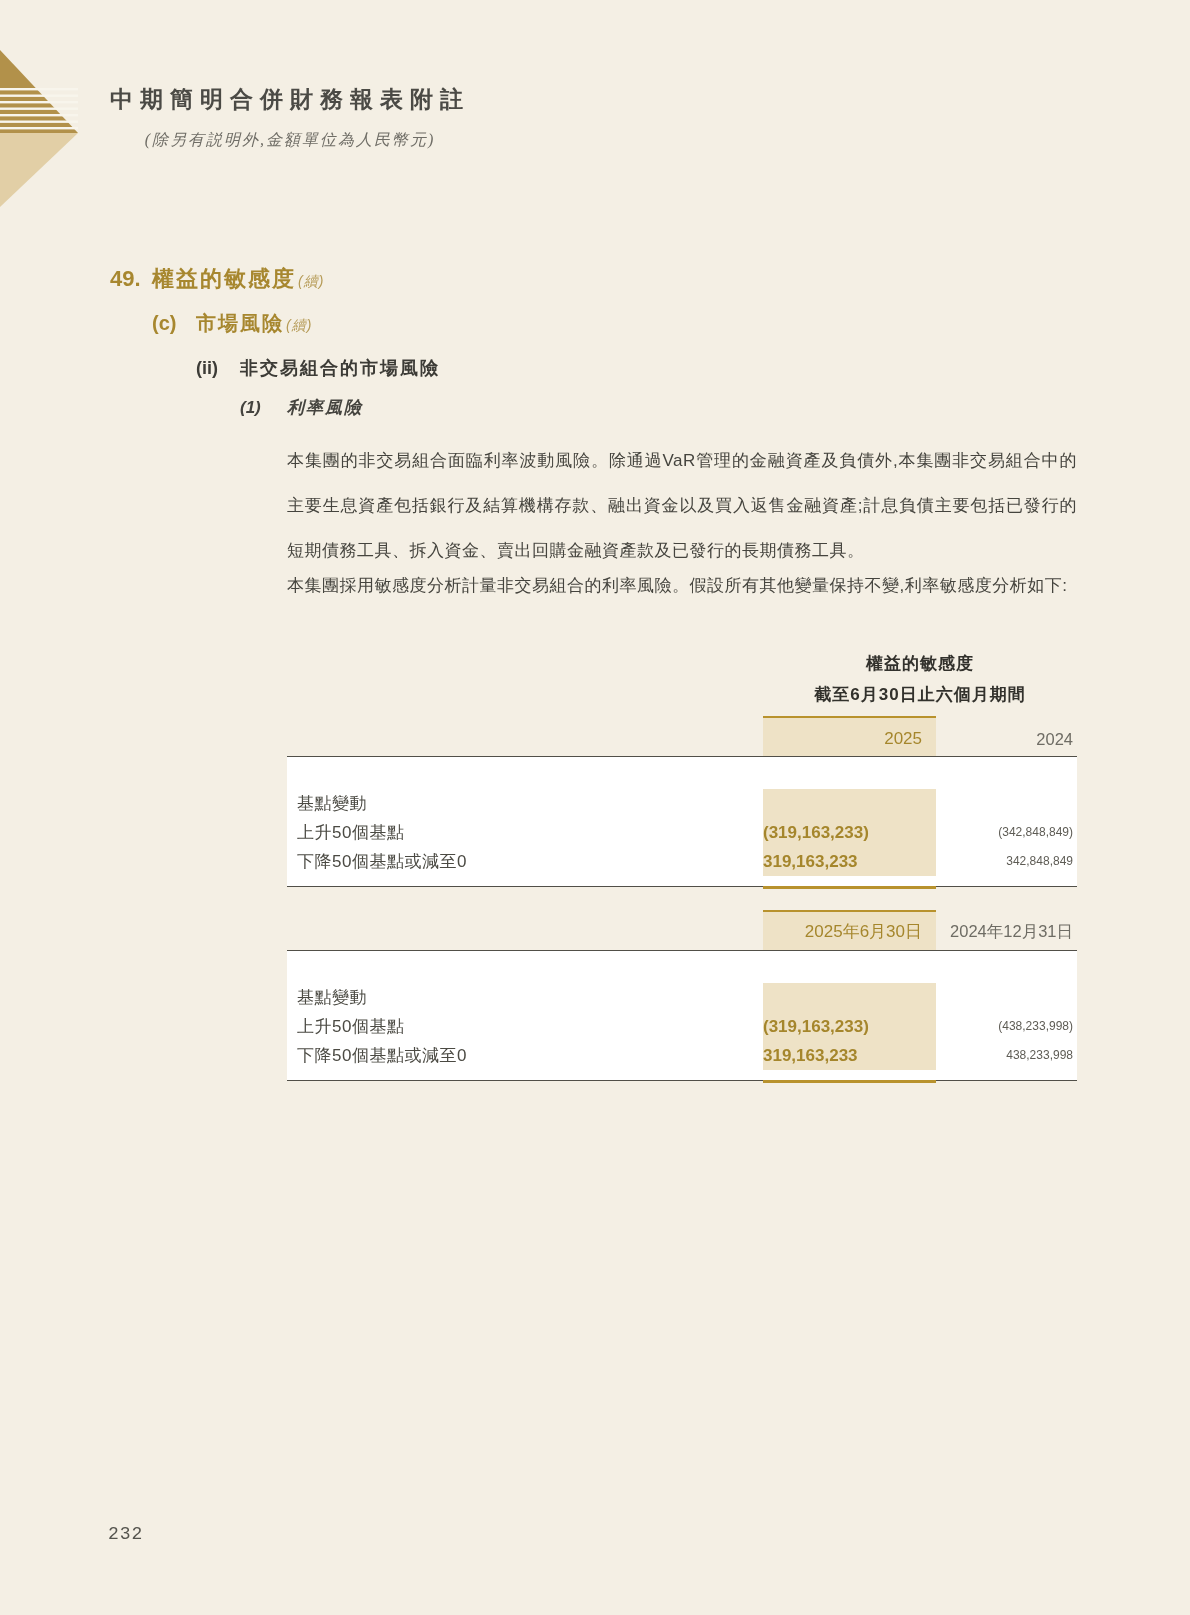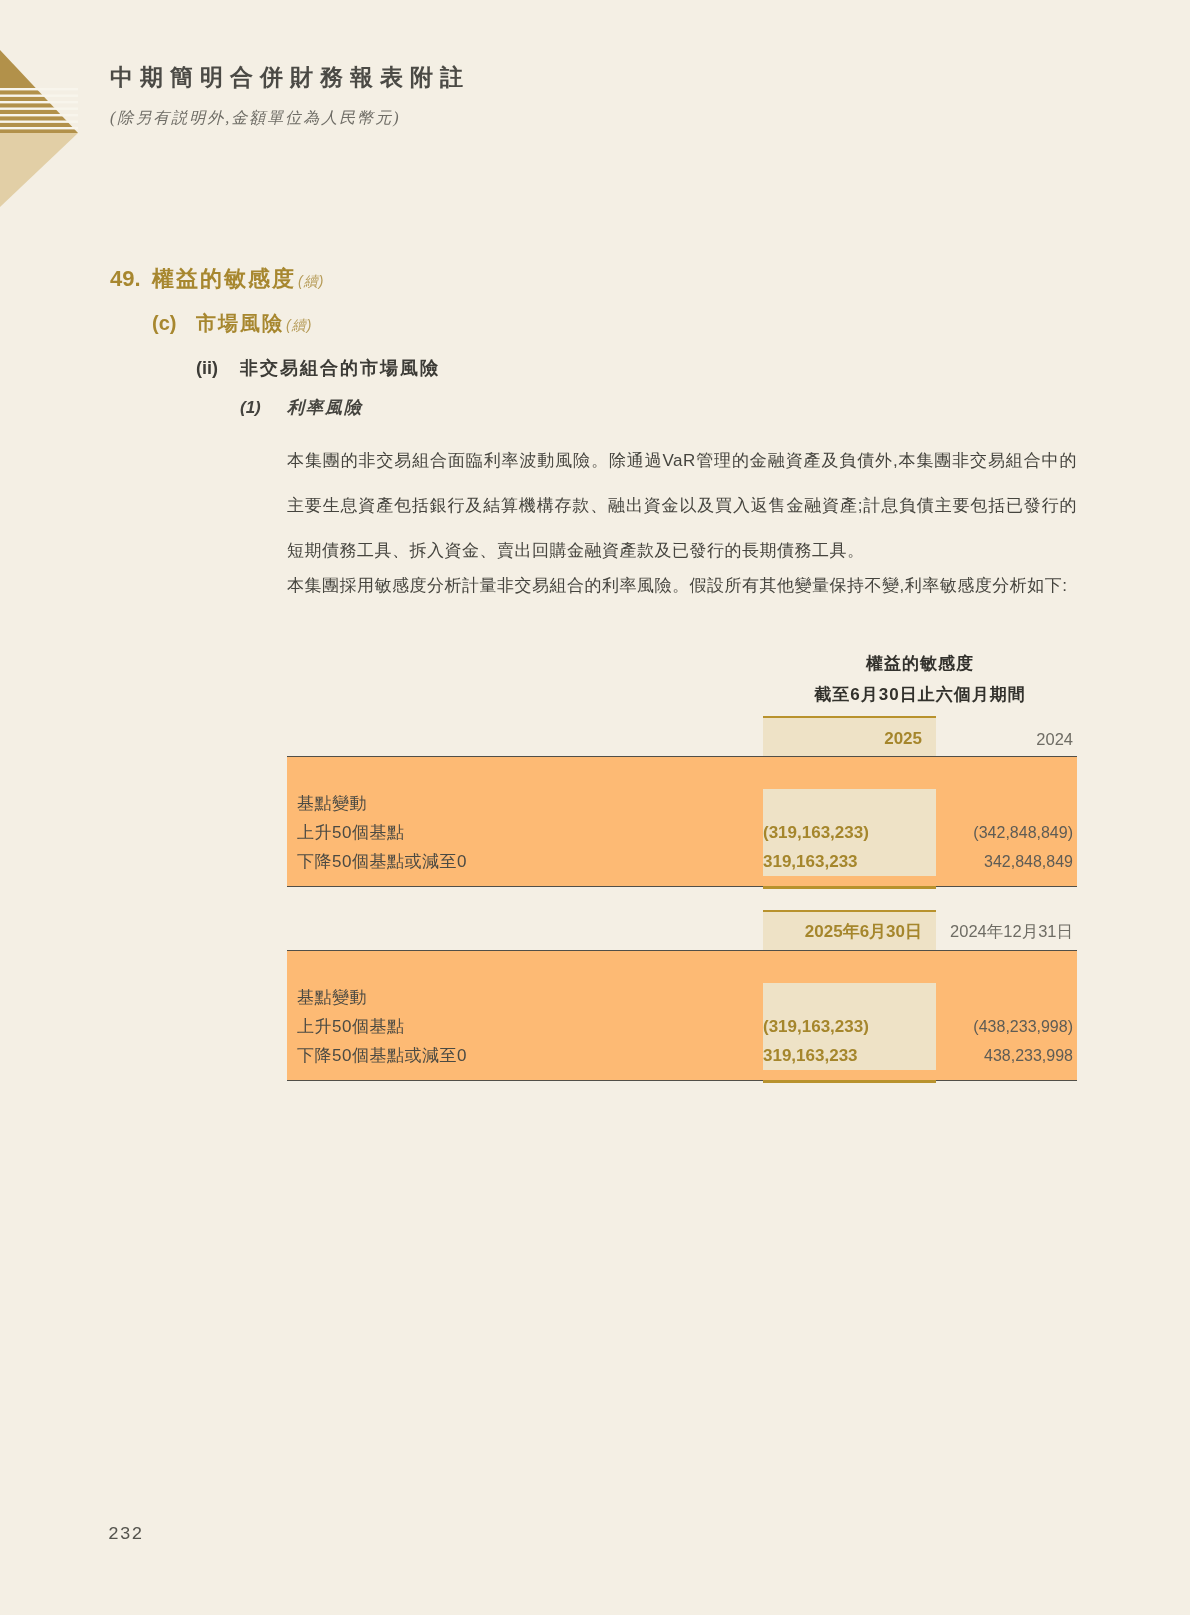--- a/index.html
+++ b/index.html
@@ -10,21 +10,21 @@
   .page{
     position:relative;
     width:1190px;height:1615px;
     margin:0 auto;
     background:#f4efe4;
     overflow:hidden;
   }
   
   .corner{position:absolute;left:0;top:35px;}
   
-  .doc-header{position:absolute;left:110px;top:62px;}
+  .doc-header{position:absolute;left:110px;top:84px;text-align:center;}
   .doc-title{
     font-family:"Liberation Serif","DejaVu Serif",serif;
     font-size:23px;font-weight:600;letter-spacing:7px;color:#4b4a45;
   }
   .doc-subtitle{
     margin-top:15px;
     font-family:"Liberation Serif","DejaVu Serif",serif;
     font-style:italic;font-size:16px;letter-spacing:2px;color:#6f6d66;
   }
   
@@ -50,35 +50,35 @@
   
   .fintable{position:absolute;left:287px;width:790px;}
   .t1{top:648px;}
   .t2{top:910px;}
   .captions{margin-left:476px;width:314px;text-align:center;margin-bottom:6px;}
   .cap{font-size:17px;font-weight:700;color:#32312c;line-height:31px;letter-spacing:1px;white-space:nowrap;}
   .grid{display:grid;grid-template-columns:1fr 173px 141px;}
   .headrow{height:40px;align-items:end;}
   .headrow .c{height:100%;display:flex;align-items:flex-end;justify-content:flex-end;box-sizing:border-box;padding-bottom:7px;}
   .headrow .hl{border-top:2.5px solid #b8922d;}
-  .colhead-gold{color:#a5862c;font-weight:700;font-size:17px;padding-right:14px;white-space:nowrap;}
+  .colhead-gold{color:#a5862c;font-weight:400;font-size:17px;padding-right:14px;white-space:nowrap;}
   .colhead-gray{color:#6e6c64;font-size:16.5px;padding-right:4px;white-space:nowrap;}
   .tbody{
     position:relative;
-    background:#fdba74;
+    background:#ffffff;
     border-top:1.5px solid #514f48;
     border-bottom:1.5px solid #514f48;
     padding:32px 0 10px 0;
   }
   .hl{background:#eee2c6;}
   .row{height:29px;line-height:29px;}
   .row .c{box-sizing:border-box;}
   .lbl{padding-left:10px;font-size:17px;color:#4b4a43;letter-spacing:0.5px;white-space:nowrap;}
   .val-gold{text-align:left;padding-right:14px;font-size:17px;font-weight:700;color:#a5862c;}
-  .val-gray{text-align:right;padding-right:4px;font-size:16px;color:#5e5c55;}
+  .val-gray{text-align:right;padding-right:4px;font-size:12px;color:#5e5c55;}
   .gold-underline{
     position:absolute;left:476px;bottom:-2.5px;width:173px;height:3px;
     background:#b8922d;
   }
   
   .page-number{
     position:absolute;left:108px;top:1524px;
     font-family:Liberation Mono, monospace;
     font-size:18px;color:#55544e;letter-spacing:1px;
   }

